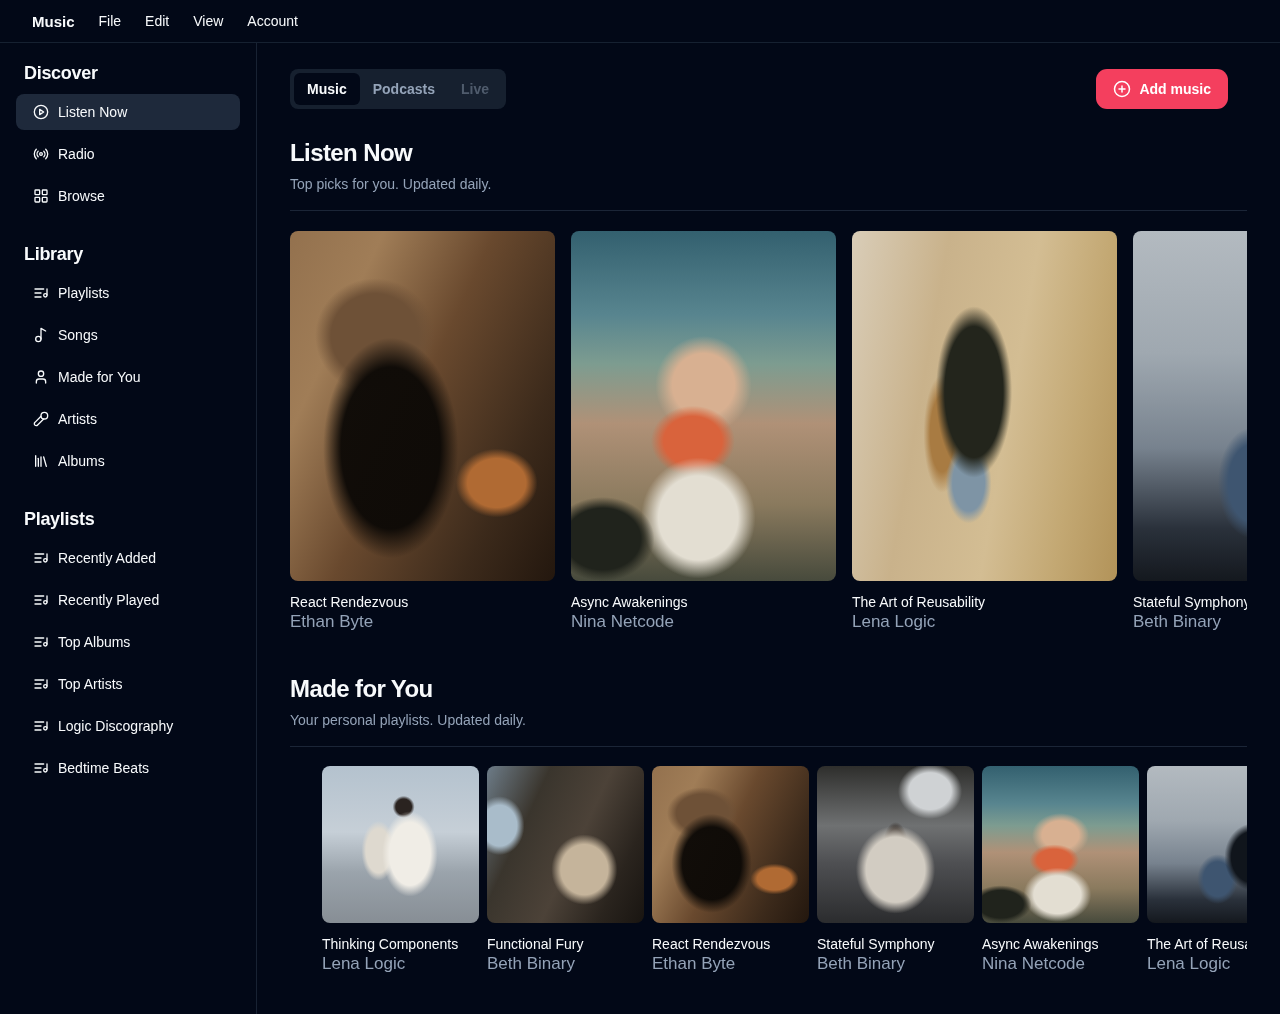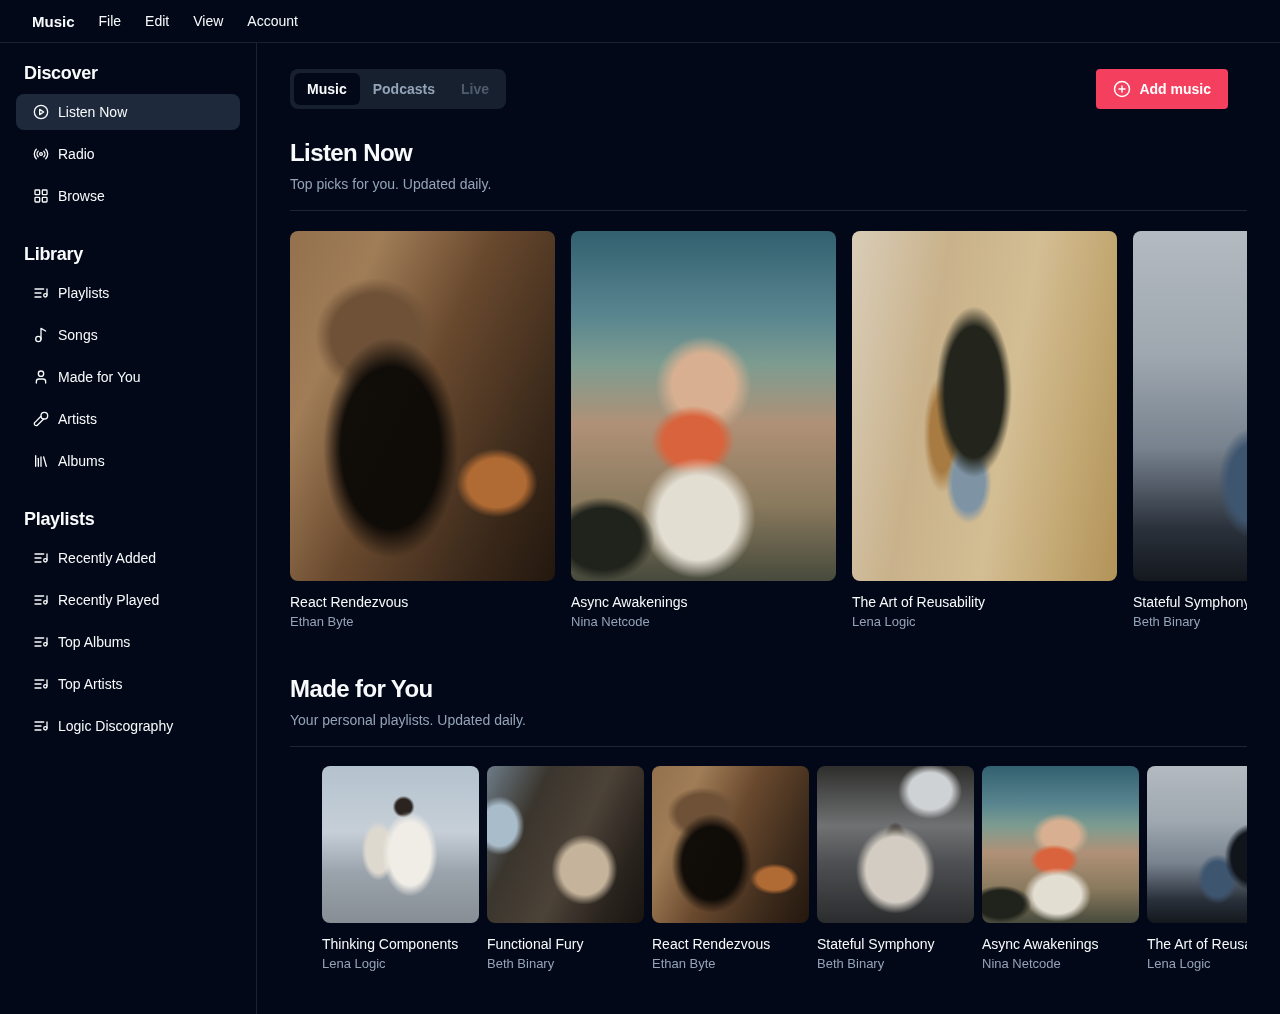--- a/index.html
+++ b/index.html
@@ -57,21 +57,21 @@
   }
   .tab {
     border:none; background:transparent; color:#94a3b8; cursor:pointer;
     font:600 14px/1 "Liberation Sans", sans-serif;
     padding:9px 13px; border-radius:6px;
   }
   .tab.active { background:#020817; color:#f8fafc; }
   .tab.disabled { color:rgba(148,163,184,.45); cursor:default; }
   .add-btn {
     display:flex; align-items:center; gap:8px; height:40px; padding:0 17px;
-    border:none; border-radius:4px; background:#f43f5e; color:#fff;
+    border:none; border-radius:11px; background:#f43f5e; color:#fff;
     font:600 14px/1 "Liberation Sans", sans-serif; cursor:pointer;
   }
 
   .section-title {
     font-size:24px; font-weight:700; letter-spacing:-.6px; line-height:26px;
   }
   #listen-now .section-title { margin-top:31px; }
   #made-for-you .section-title { margin-top:46px; }
   .section-sub { font-size:14px; color:#94a3b8; margin-top:8px; line-height:20px; }
   .sep { height:1px; background:rgba(30,41,59,.9); width:957px; margin-top:16px; }
@@ -83,21 +83,21 @@
   .card-lg { width:265px; }
   .card-sm { width:157px; }
   .art { border-radius:8px; }
   .card-lg .art { width:265px; height:350px; }
   .card-sm .art { width:157px; height:157px; }
   .card-title {
     margin-top:13px; font-size:14px; font-weight:500; line-height:17px;
     white-space:nowrap; overflow:hidden;
   }
   .card-artist {
-    margin-top:3px; font-size:13px; color:#94a3b8; line-height:16px;
+    margin-top:3px; font-size:17px; color:#94a3b8; line-height:16px;
     white-space:nowrap; overflow:hidden;
   }
 
   
   .art-react {
     background:
       radial-gradient(ellipse 34% 42% at 38% 62%, rgba(12,9,6,.96) 0 55%, transparent 75%),
       radial-gradient(ellipse 30% 22% at 32% 30%, #6e5137 0 55%, transparent 75%),
       radial-gradient(ellipse 22% 14% at 78% 72%, #b06a33 0 50%, transparent 70%),
       linear-gradient(115deg,#93714e 0%,#a07d57 22%,#69492e 48%,#3c2a1b 78%,#23170e 100%);
@@ -306,20 +306,32 @@
               <svg width="16" height="16" viewBox="0 0 24 24" fill="none" stroke="currentColor" stroke-width="2" stroke-linecap="round" stroke-linejoin="round">
                 <path d="M21 15V6"></path>
                 <path d="M18.5 18a2.5 2.5 0 1 0 0-5 2.5 2.5 0 0 0 0 5Z"></path>
                 <path d="M12 12H3"></path>
                 <path d="M16 6H3"></path>
                 <path d="M12 18H3"></path>
               </svg>
             </span>
           <span>Logic Discography</span>
         </button>
+        <button class="side-item">
+          <span class="icon">
+              <svg width="16" height="16" viewBox="0 0 24 24" fill="none" stroke="currentColor" stroke-width="2" stroke-linecap="round" stroke-linejoin="round">
+                <path d="M21 15V6"></path>
+                <path d="M18.5 18a2.5 2.5 0 1 0 0-5 2.5 2.5 0 0 0 0 5Z"></path>
+                <path d="M12 12H3"></path>
+                <path d="M16 6H3"></path>
+                <path d="M12 18H3"></path>
+              </svg>
+            </span>
+          <span>Bedtime Beats</span>
+        </button>
       </div>
 
     </aside>
 
     <main class="main">
 
       <div class="main-header">
         <div class="tabs">
           <button class="tab active">Music</button>
           <button class="tab">Podcasts</button>

